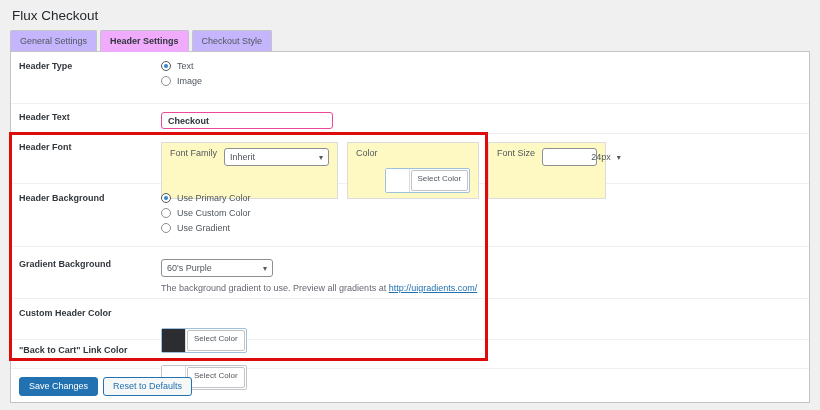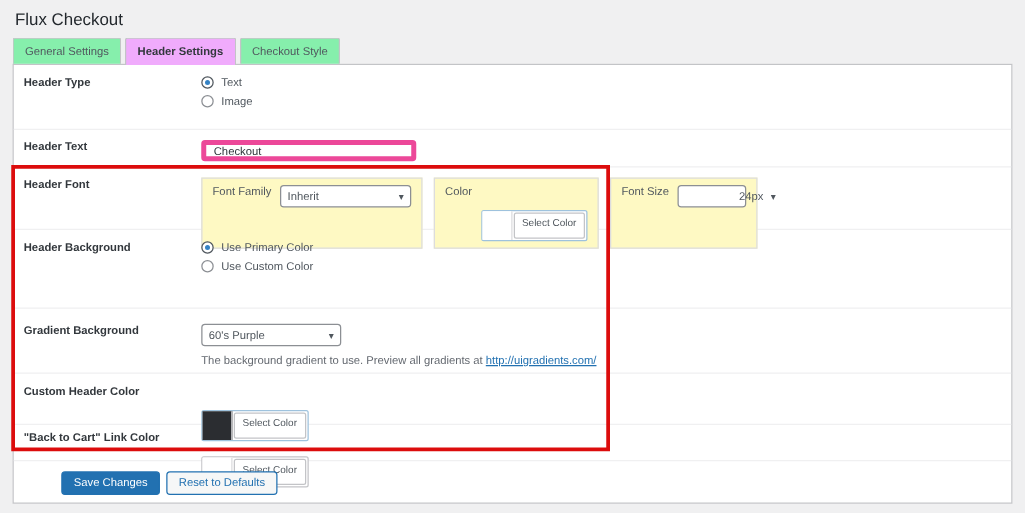--- a/index.html
+++ b/index.html
@@ -17,21 +17,21 @@
     font-weight: 400;
     color: #23282d;
     padding: 8px 0 7px 2px;
   }
 
   
   .nav-tabs { display: flex; gap: 3px; position: relative; z-index: 2; padding-left: 0; }
   .nav-tab {
     font-size: 9px;
     color: #50575e;
-    background: #86efac;
+    background: #c4b5fd;
     border: 1px solid #c3c4c7;
     border-bottom: none;
     padding: 5px 9px 5px;
     cursor: pointer;
     border-radius: 2px 2px 0 0;
   }
   .nav-tab.active {
     background: #f0abfc;
     color: #32373c;
     font-weight: 700;
@@ -63,21 +63,21 @@
   .row-control { flex: 1; font-size: 9px; color: #50575e; }
 
   
   .row-header-type   { height: 52px; padding-top: 9px; }
   .row-header-text   { height: 30px; padding-top: 8px; }
   .row-header-font   { height: 50px; padding-top: 8px; }
   .row-header-bg     { height: 63px; padding-top: 9px; }
   .row-gradient      { height: 52px; padding-top: 12px; }
   .row-custom-color  { height: 41px; padding-top: 9px; }
   .row-backtocart    { height: 29px; padding-top: 5px; }
-  .row-submit { display: flex; gap: 5px; padding: 8px 0 0 8px; height: 33px; border-bottom: none; margin-left: 30px; }
+  .row-submit { display: flex; gap: 5px; padding: 8px 0 0 8px; height: 33px; border-bottom: none; }
 
   
   .radio-option { display: flex; align-items: center; gap: 6px; margin-bottom: 5px; cursor: pointer; }
   .radio {
     width: 10px; height: 10px;
     border: 1px solid #8c8f94;
     border-radius: 50%;
     background: #fff;
     position: relative;
     display: inline-block;
@@ -89,27 +89,28 @@
     left: 2px; top: 2px;
     width: 4px; height: 4px;
     border-radius: 50%;
     background: #3582c4;
   }
 
   
   .text-input {
     width: 172px;
     height: 17px;
-    border: 4px solid #ec4899;
+    border: 1px solid #ec4899;
     border-radius: 3px;
     padding: 1px 6px;
     font-size: 9px;
     color: #2c3338;
     font-family: "Liberation Sans", sans-serif;
     background: #fff;
+    font-weight: bold;
   }
   .fake-select {
     display: inline-flex;
     align-items: center;
     justify-content: space-between;
     border: 1px solid #8c8f94;
     border-radius: 3px;
     background: #fff;
     color: #50575e;
     font-size: 9px;
@@ -259,20 +260,24 @@
       <div class="row-label">Header Background</div>
       <div class="row-control">
         <div class="radio-option">
           <span class="radio checked"></span>
           <span>Use Primary Color</span>
         </div>
         <div class="radio-option">
           <span class="radio"></span>
           <span>Use Custom Color</span>
         </div>
+        <div class="radio-option">
+          <span class="radio"></span>
+          <span>Use Gradient</span>
+        </div>
       </div>
     </div>
 
     <div class="form-row row-gradient">
       <div class="row-label">Gradient Background</div>
       <div class="row-control">
         <span class="fake-select sel-gradient">
           <span>60's Purple</span>
           <span class="chev">▾</span>
         </span>

